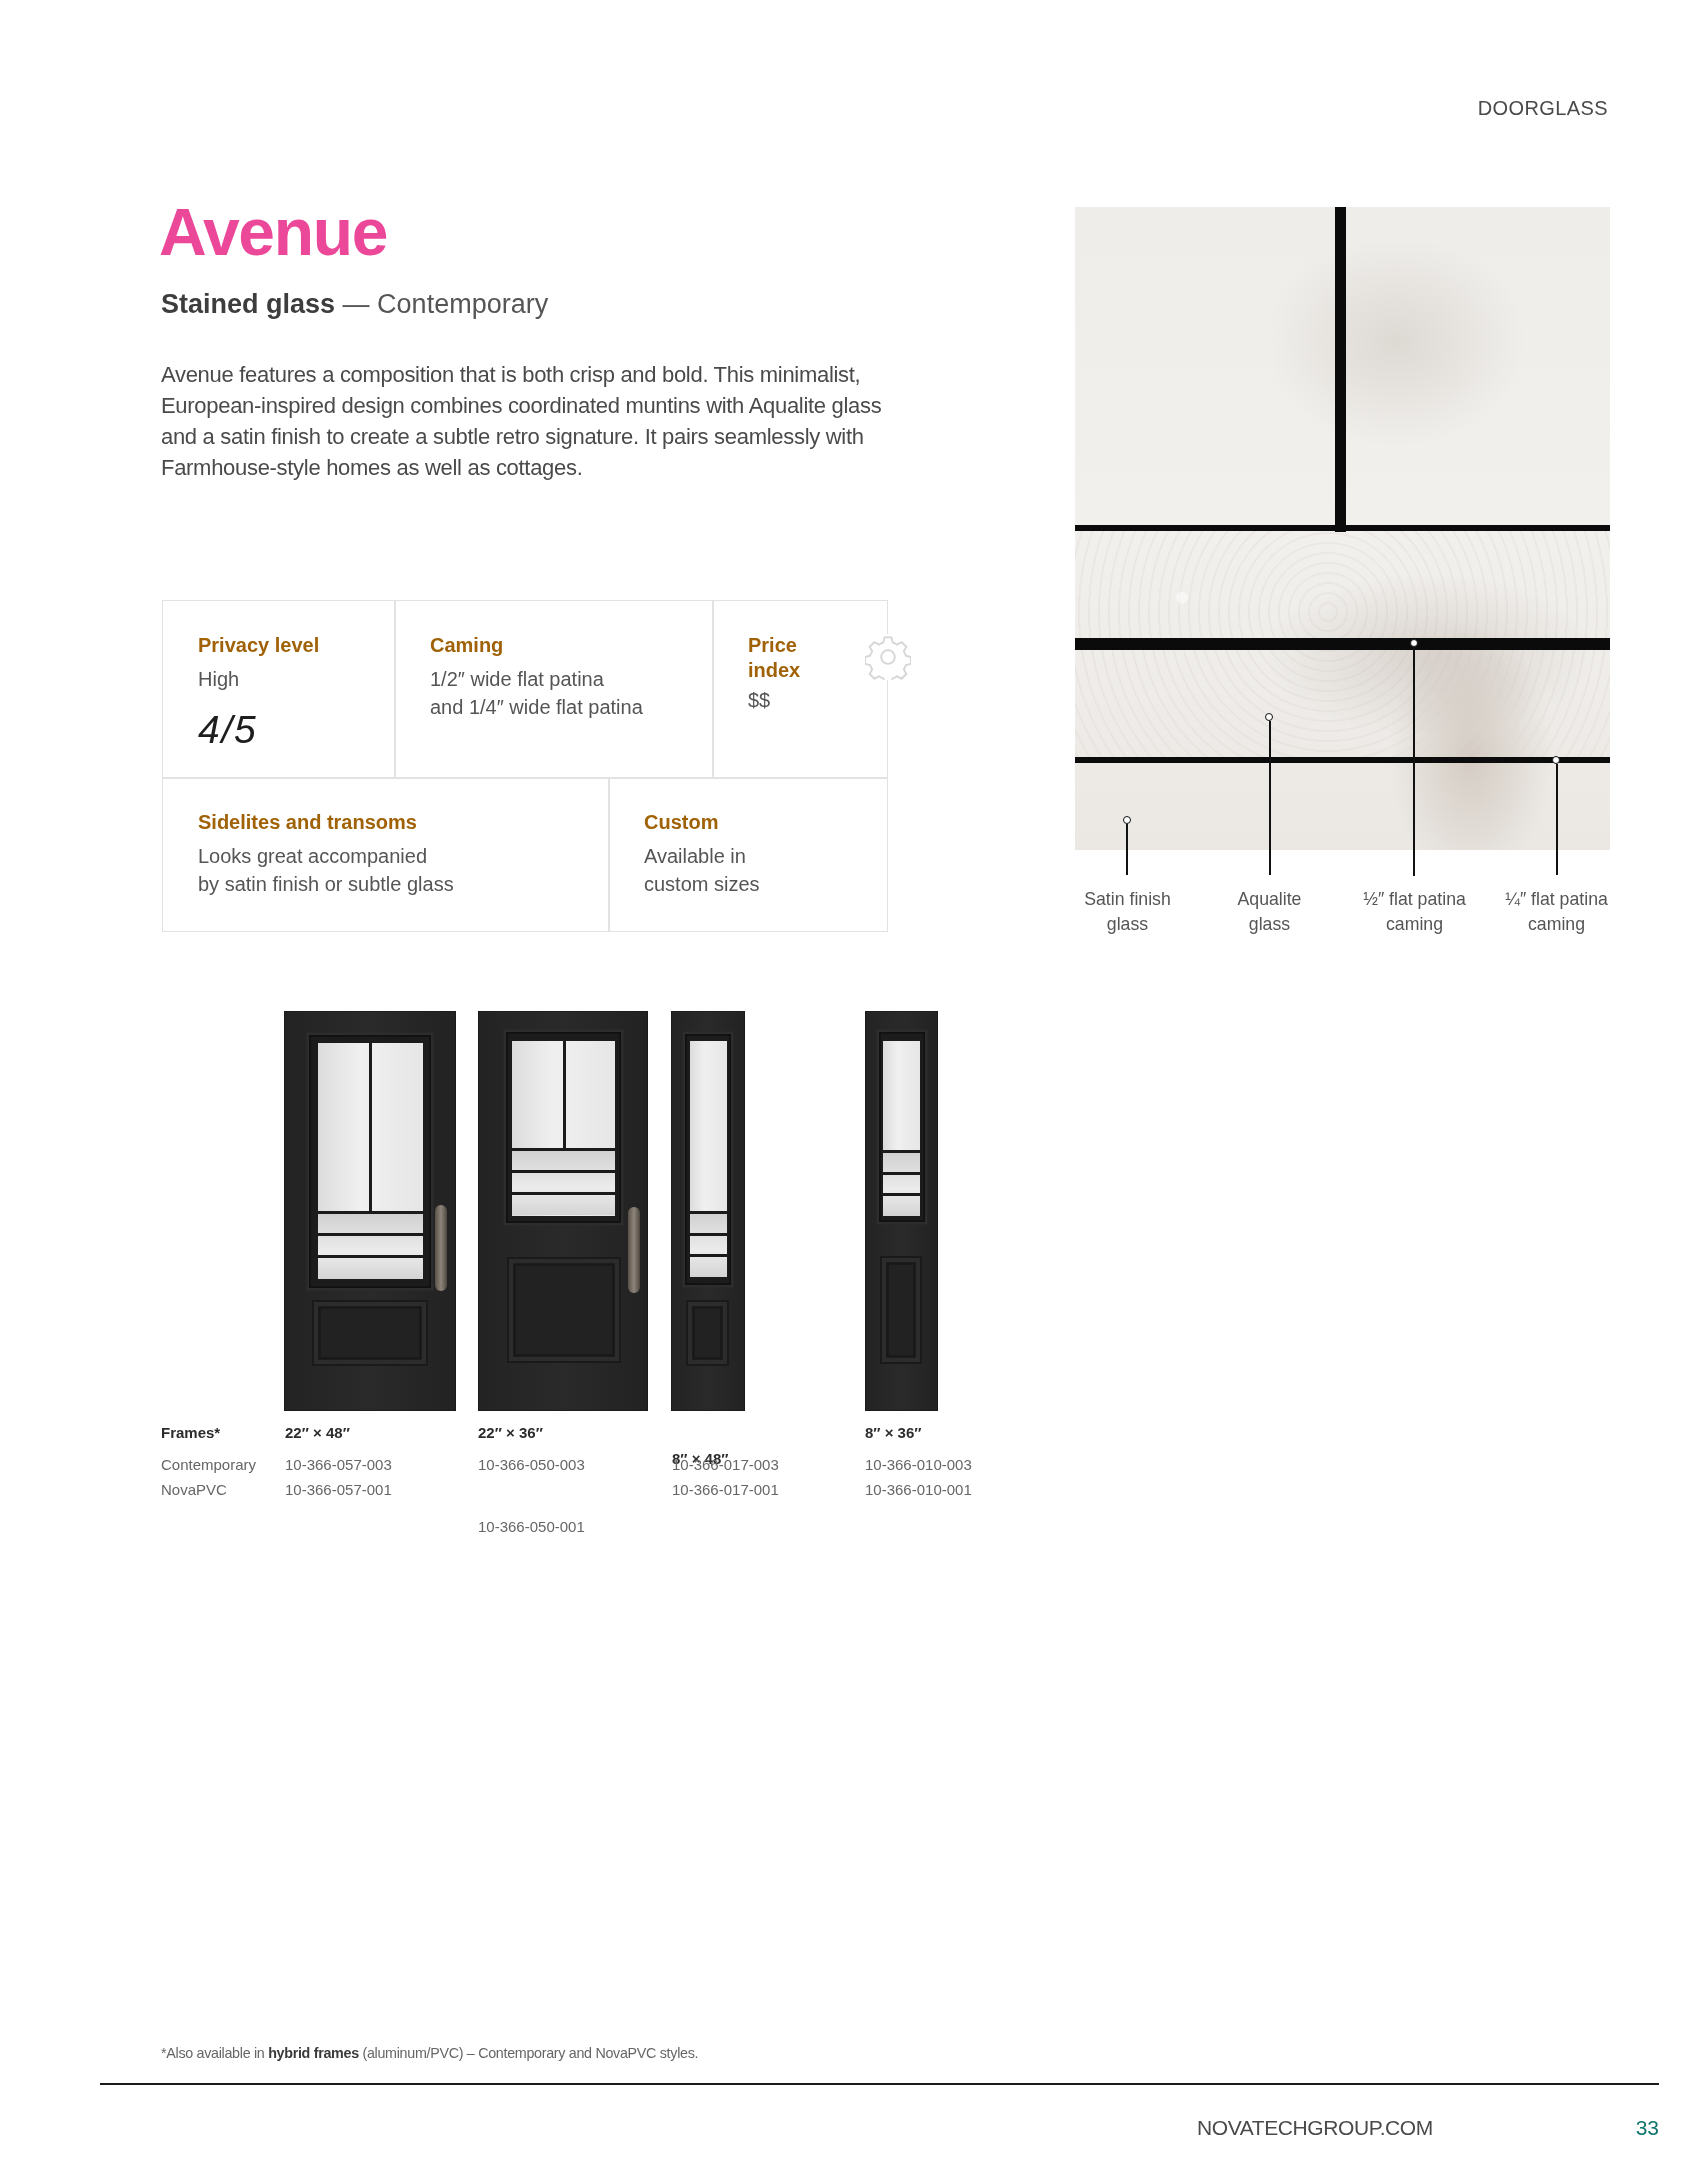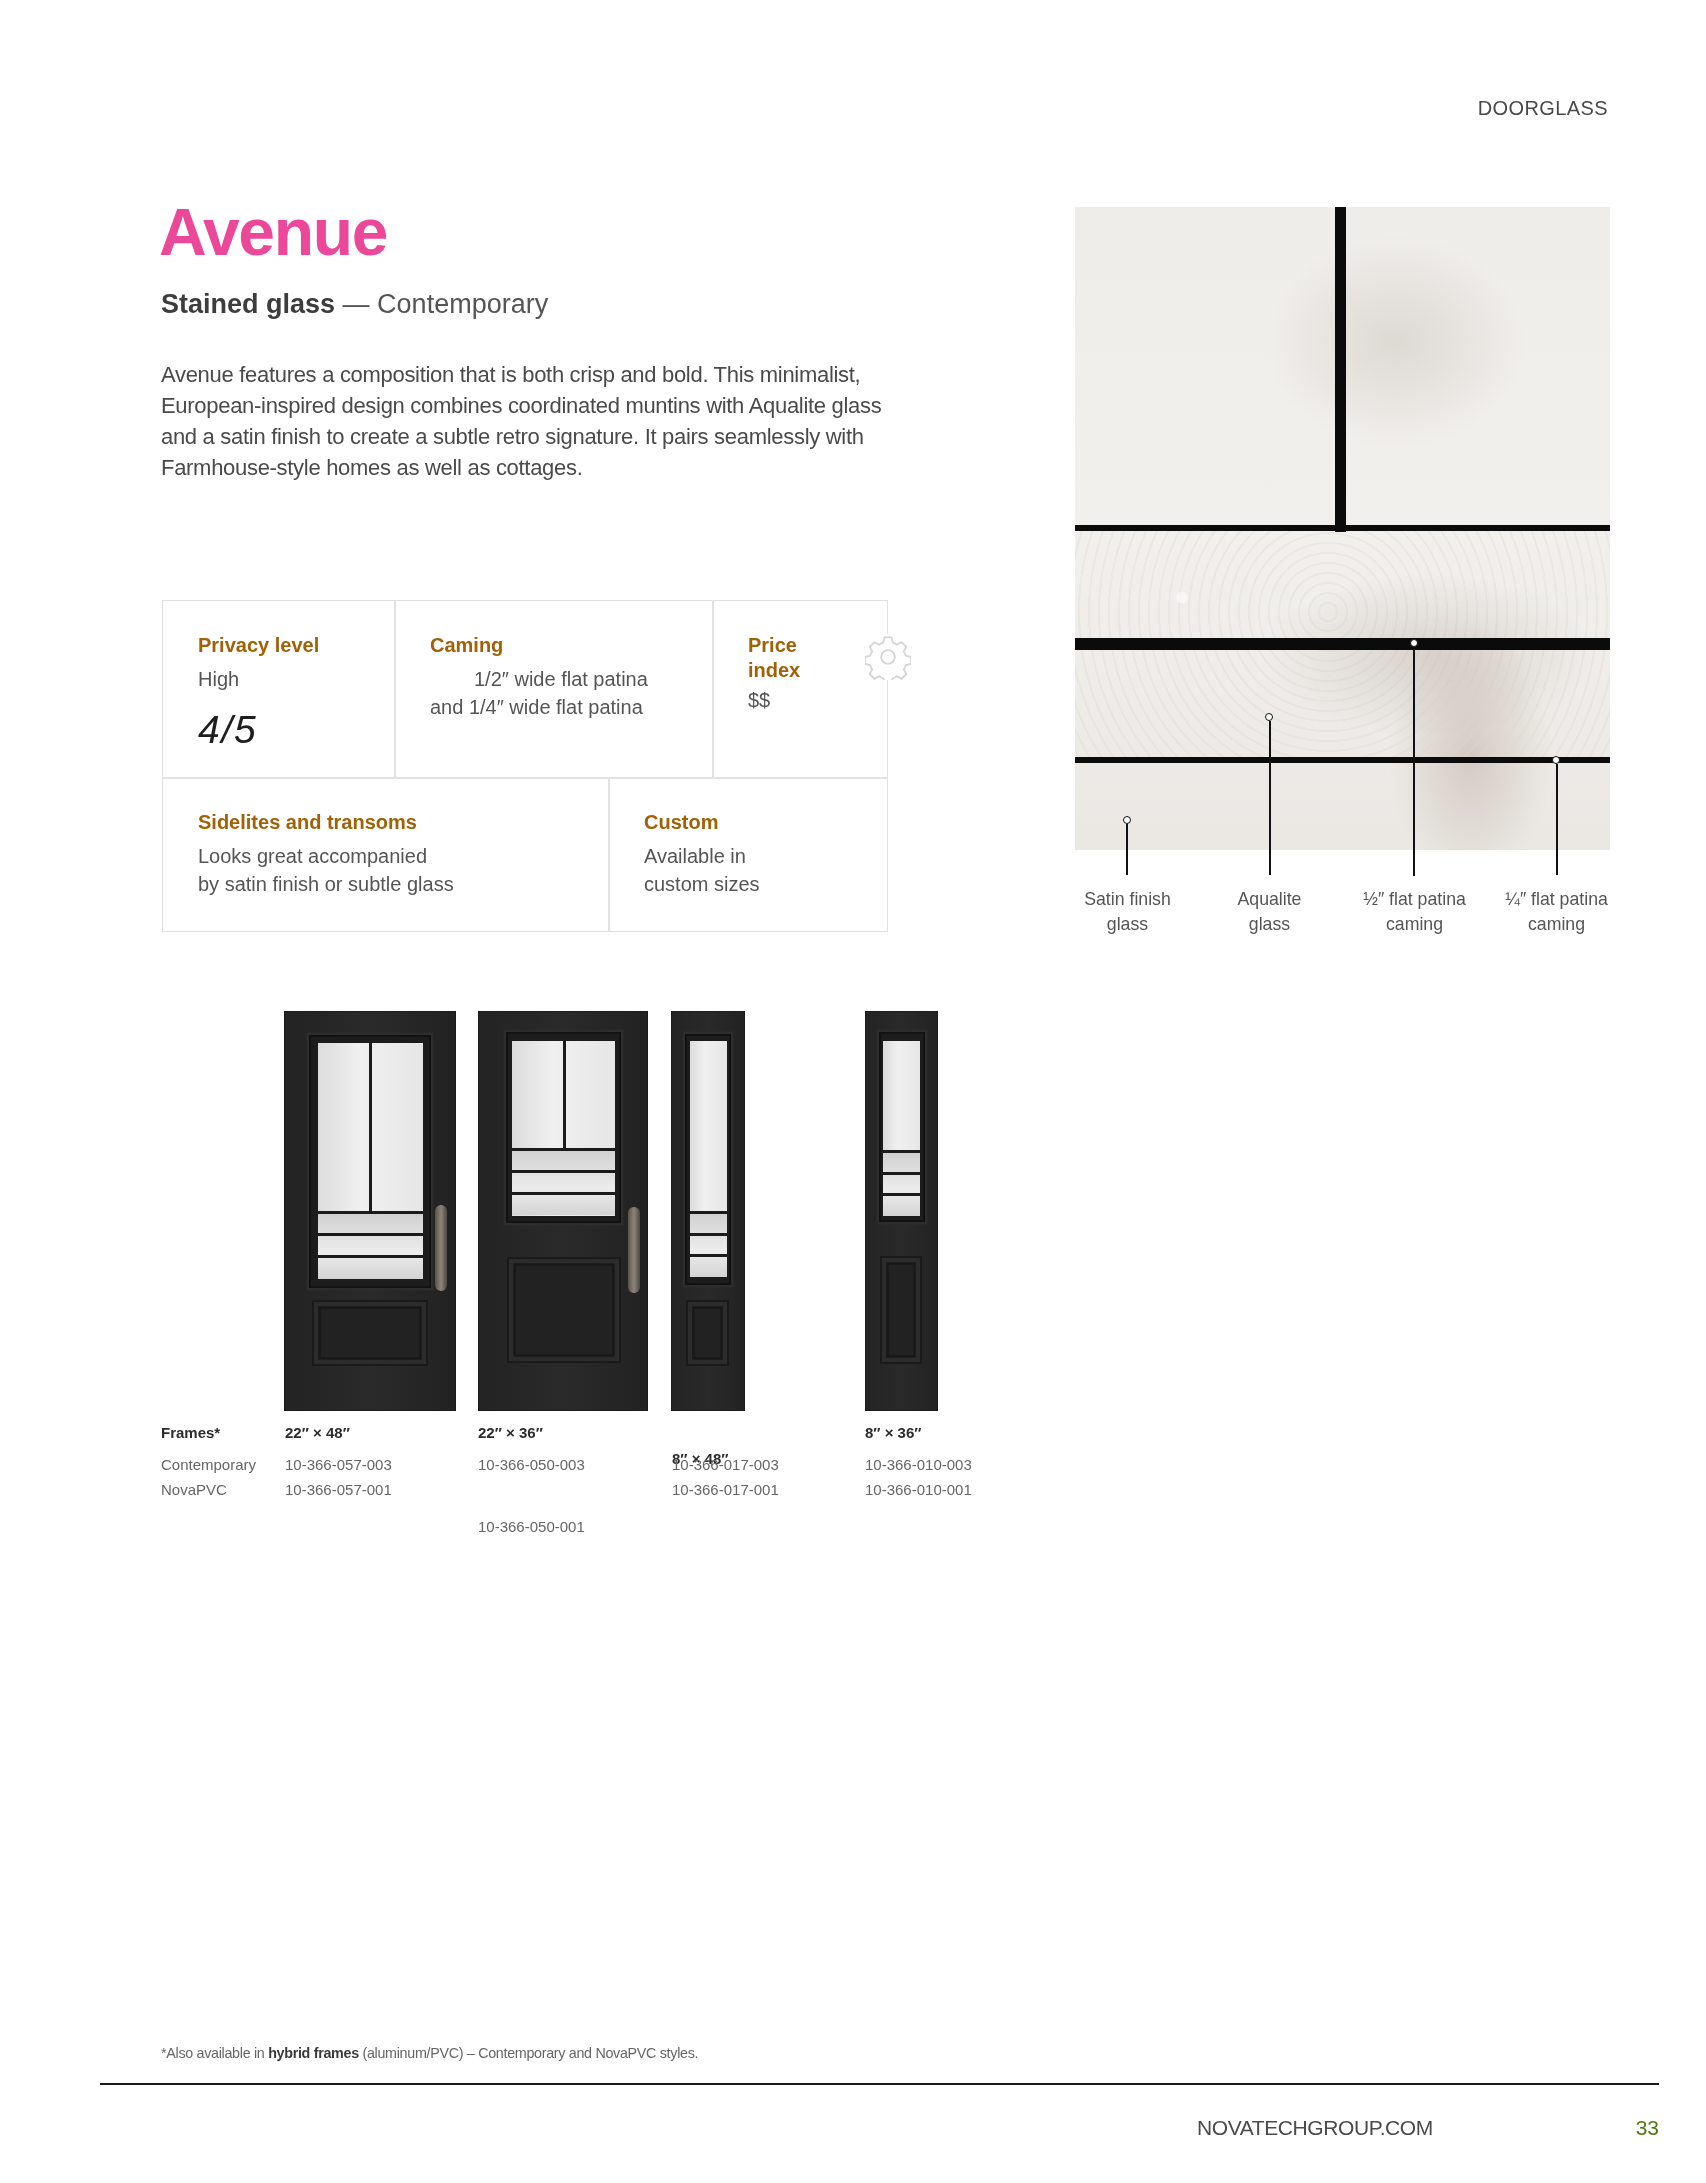--- a/index.html
+++ b/index.html
@@ -54,21 +54,21 @@
   .door .handle { position: absolute; width: 11.8px; border-radius: 5.9px; background: linear-gradient(90deg, #5a5248, #8d857a 50%, #4e473f); }
 
   .frames { font-size: 15px; color: #666; }
   .frames .lbl { position: absolute; line-height: 18.6px; }
   .frames .hd { font-weight: 700; color: #2c2c2c; }
 
   .footnote { left: 161px; top: 2043px; font-size: 14.3px; color: #666; line-height: 20px; letter-spacing: -0.3px; white-space: nowrap; }
   .footnote b { color: #3a3a3a; }
   .rule { left: 100px; top: 2083px; width: 1559px; height: 1.7px; background: #1a1a1a; }
   .footer-url { left: 1197px; top: 2116px; font-size: 21px; color: #4a4a4a; letter-spacing: -0.4px; }
-  .page-num { left: 1620px; width: 39px; top: 2116px; text-align: right; font-size: 21px; color: #4d7c0f; }
+  .page-num { left: 1620px; width: 39px; top: 2116px; text-align: right; font-size: 21px; color: #0f766e; }
 </style>
 </head>
 <body>
 
 <div class="abs section-label">DOORGLASS</div>
 
 <h1 class="abs title">Avenue</h1>
 <div class="abs subtitle">
   <b>Stained glass</b>
   <span class="light">—</span>
@@ -83,21 +83,21 @@
   <div class="vline" style="left:445px; top:176px; height:154px;"></div>
 
   <div class="cell" style="left:35px; top:32px;">
     <div class="h">Privacy level</div>
     <div class="v" style="margin-top:6.7px;">High</div>
     <div class="score">4/5</div>
   </div>
 
   <div class="cell" style="left:267px; top:32px;">
     <div class="h">Caming</div>
-    <div class="v" style="margin-top:6.7px;margin-left:44px;">1/2″ wide flat patina</div>
+    <div class="v" style="margin-top:6.7px;">1/2″ wide flat patina</div>
     <div class="v">and 1/4″ wide flat patina</div>
   </div>
 
   <div class="cell" style="left:585px; top:32px;">
     <div class="h">Price</div>
     <div class="h">index</div>
     <div class="v" style="margin-top:3.4px;">$$</div>
   </div>
 
   <div class="cell" style="left:35px; top:209px;">

